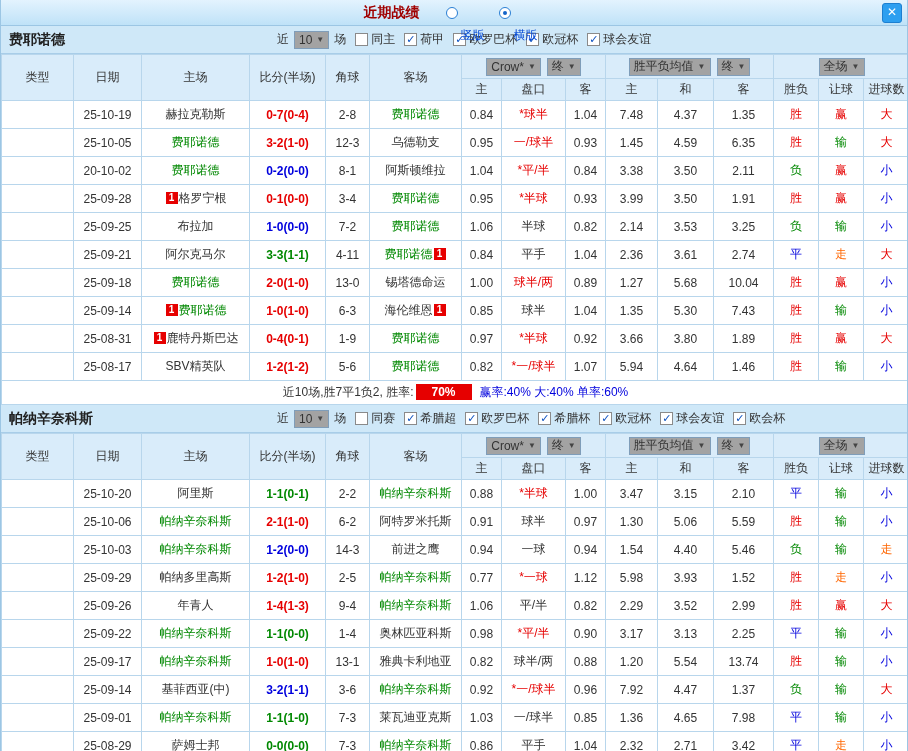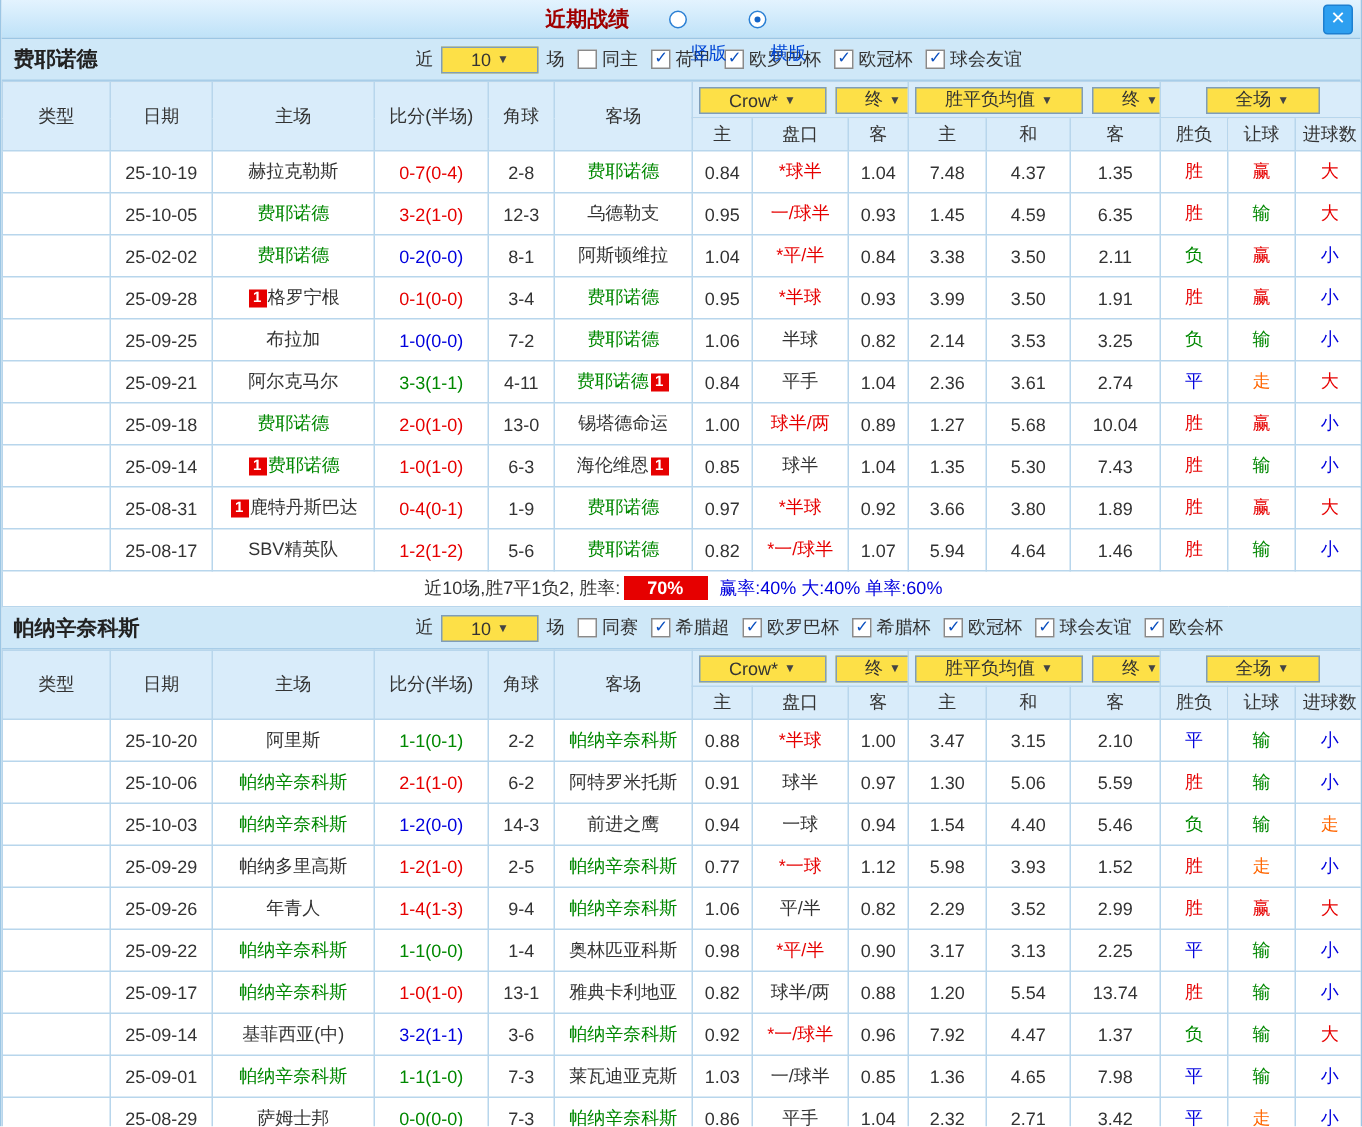--- a/index.html
+++ b/index.html
@@ -17,35 +17,35 @@
   .radio.selected::after{content:"";position:absolute;left:3px;top:3px;width:4px;height:4px;border-radius:50%;background:#1464c8;}
   .radio-label{color:#0046d5;margin-top:46px;}
   .close-btn{position:absolute;right:5px;top:3px;width:20px;height:20px;background:#2d9ff0;border:1px solid #1d7fd0;
              border-radius:3px;color:#fff;font-size:12px;line-height:17px;text-align:center;cursor:pointer;}
 
   
   .sec-bar{height:28px;background:#cfe8f8;border-bottom:1px solid #a8cde8;display:flex;align-items:center;padding:0 8px;}
   .team{font-size:14px;font-weight:bold;color:#222;width:268px;white-space:nowrap;overflow:hidden;}
   .bar-controls{display:flex;align-items:center;gap:5px;white-space:nowrap;}
   .txt{color:#333;}
-  .sel{display:inline-flex;align-items:center;gap:4px;border:1px solid #7f9db9;background:#fde047;height:18px;padding:0 19px;cursor:pointer;}
+  .sel{display:inline-flex;align-items:center;gap:4px;border:1px solid #7f9db9;background:#a3a3a3;height:18px;padding:0 4px;cursor:pointer;}
   .sel .arr{font-size:8px;color:#444;}
   .filter{display:inline-flex;align-items:center;margin-left:4px;cursor:pointer;}
   .cb{width:13px;height:13px;border:1px solid #8a8a8a;background:#fff;display:inline-block;margin-right:3px;
       font-size:11px;line-height:11px;text-align:center;color:#0b50c0;font-weight:bold;}
 
   
   table.results{border-collapse:collapse;table-layout:fixed;width:908px;}
   .results th,.results td{border:1px solid #b8d6ec;text-align:center;padding:0 1px;overflow:hidden;white-space:nowrap;}
   .results thead th{background:#d9ecfa;font-weight:normal;color:#333;}
   .hrowA th{height:24px;}
   .hrowB th{height:22px;}
   .grp .sel{margin:0 3px;vertical-align:middle;}
   .drow td{height:28px;background:#fff;}
-  .bold{font-weight:normal;}
+  .bold{font-weight:bold;}
   .bg-pink{background:#ff66cc;color:#fff;font-weight:bold;}
   .bg-purple{background:#7708aa;color:#fff;font-weight:bold;}
   .bg-orange{background:#ff9900;color:#fff;font-weight:bold;}
   .bg-olive{background:#b3a135;color:#fff;font-weight:bold;}
   .c-red{color:#e60000;}
   .c-blue{color:#0000dd;}
   .c-green{color:#008800;}
   .c-orange{color:#ff6600;}
   .c-black{color:#333;}
   .badge{display:inline-block;min-width:12px;height:12px;line-height:12px;background:#e60000;color:#fff;
@@ -193,21 +193,21 @@
               <td>0.93</td>
               <td>1.45</td>
               <td>4.59</td>
               <td>6.35</td>
               <td class="c-red">胜</td>
               <td class="c-green">输</td>
               <td class="c-red">大</td>
             </tr>
             <tr class="drow">
               <td class="type bg-purple">欧罗巴杯</td>
-              <td>25-02-02</td>
+              <td>20-10-02</td>
               <td><span class="c-green">费耶诺德</span></td>
               <td class="bold c-blue">0-2(0-0)</td>
               <td>8-1</td>
               <td><span class="c-black">阿斯顿维拉</span></td>
               <td>1.04</td>
               <td class="c-red">*平/半</td>
               <td>0.84</td>
               <td>3.38</td>
               <td>3.50</td>
               <td>2.11</td>

